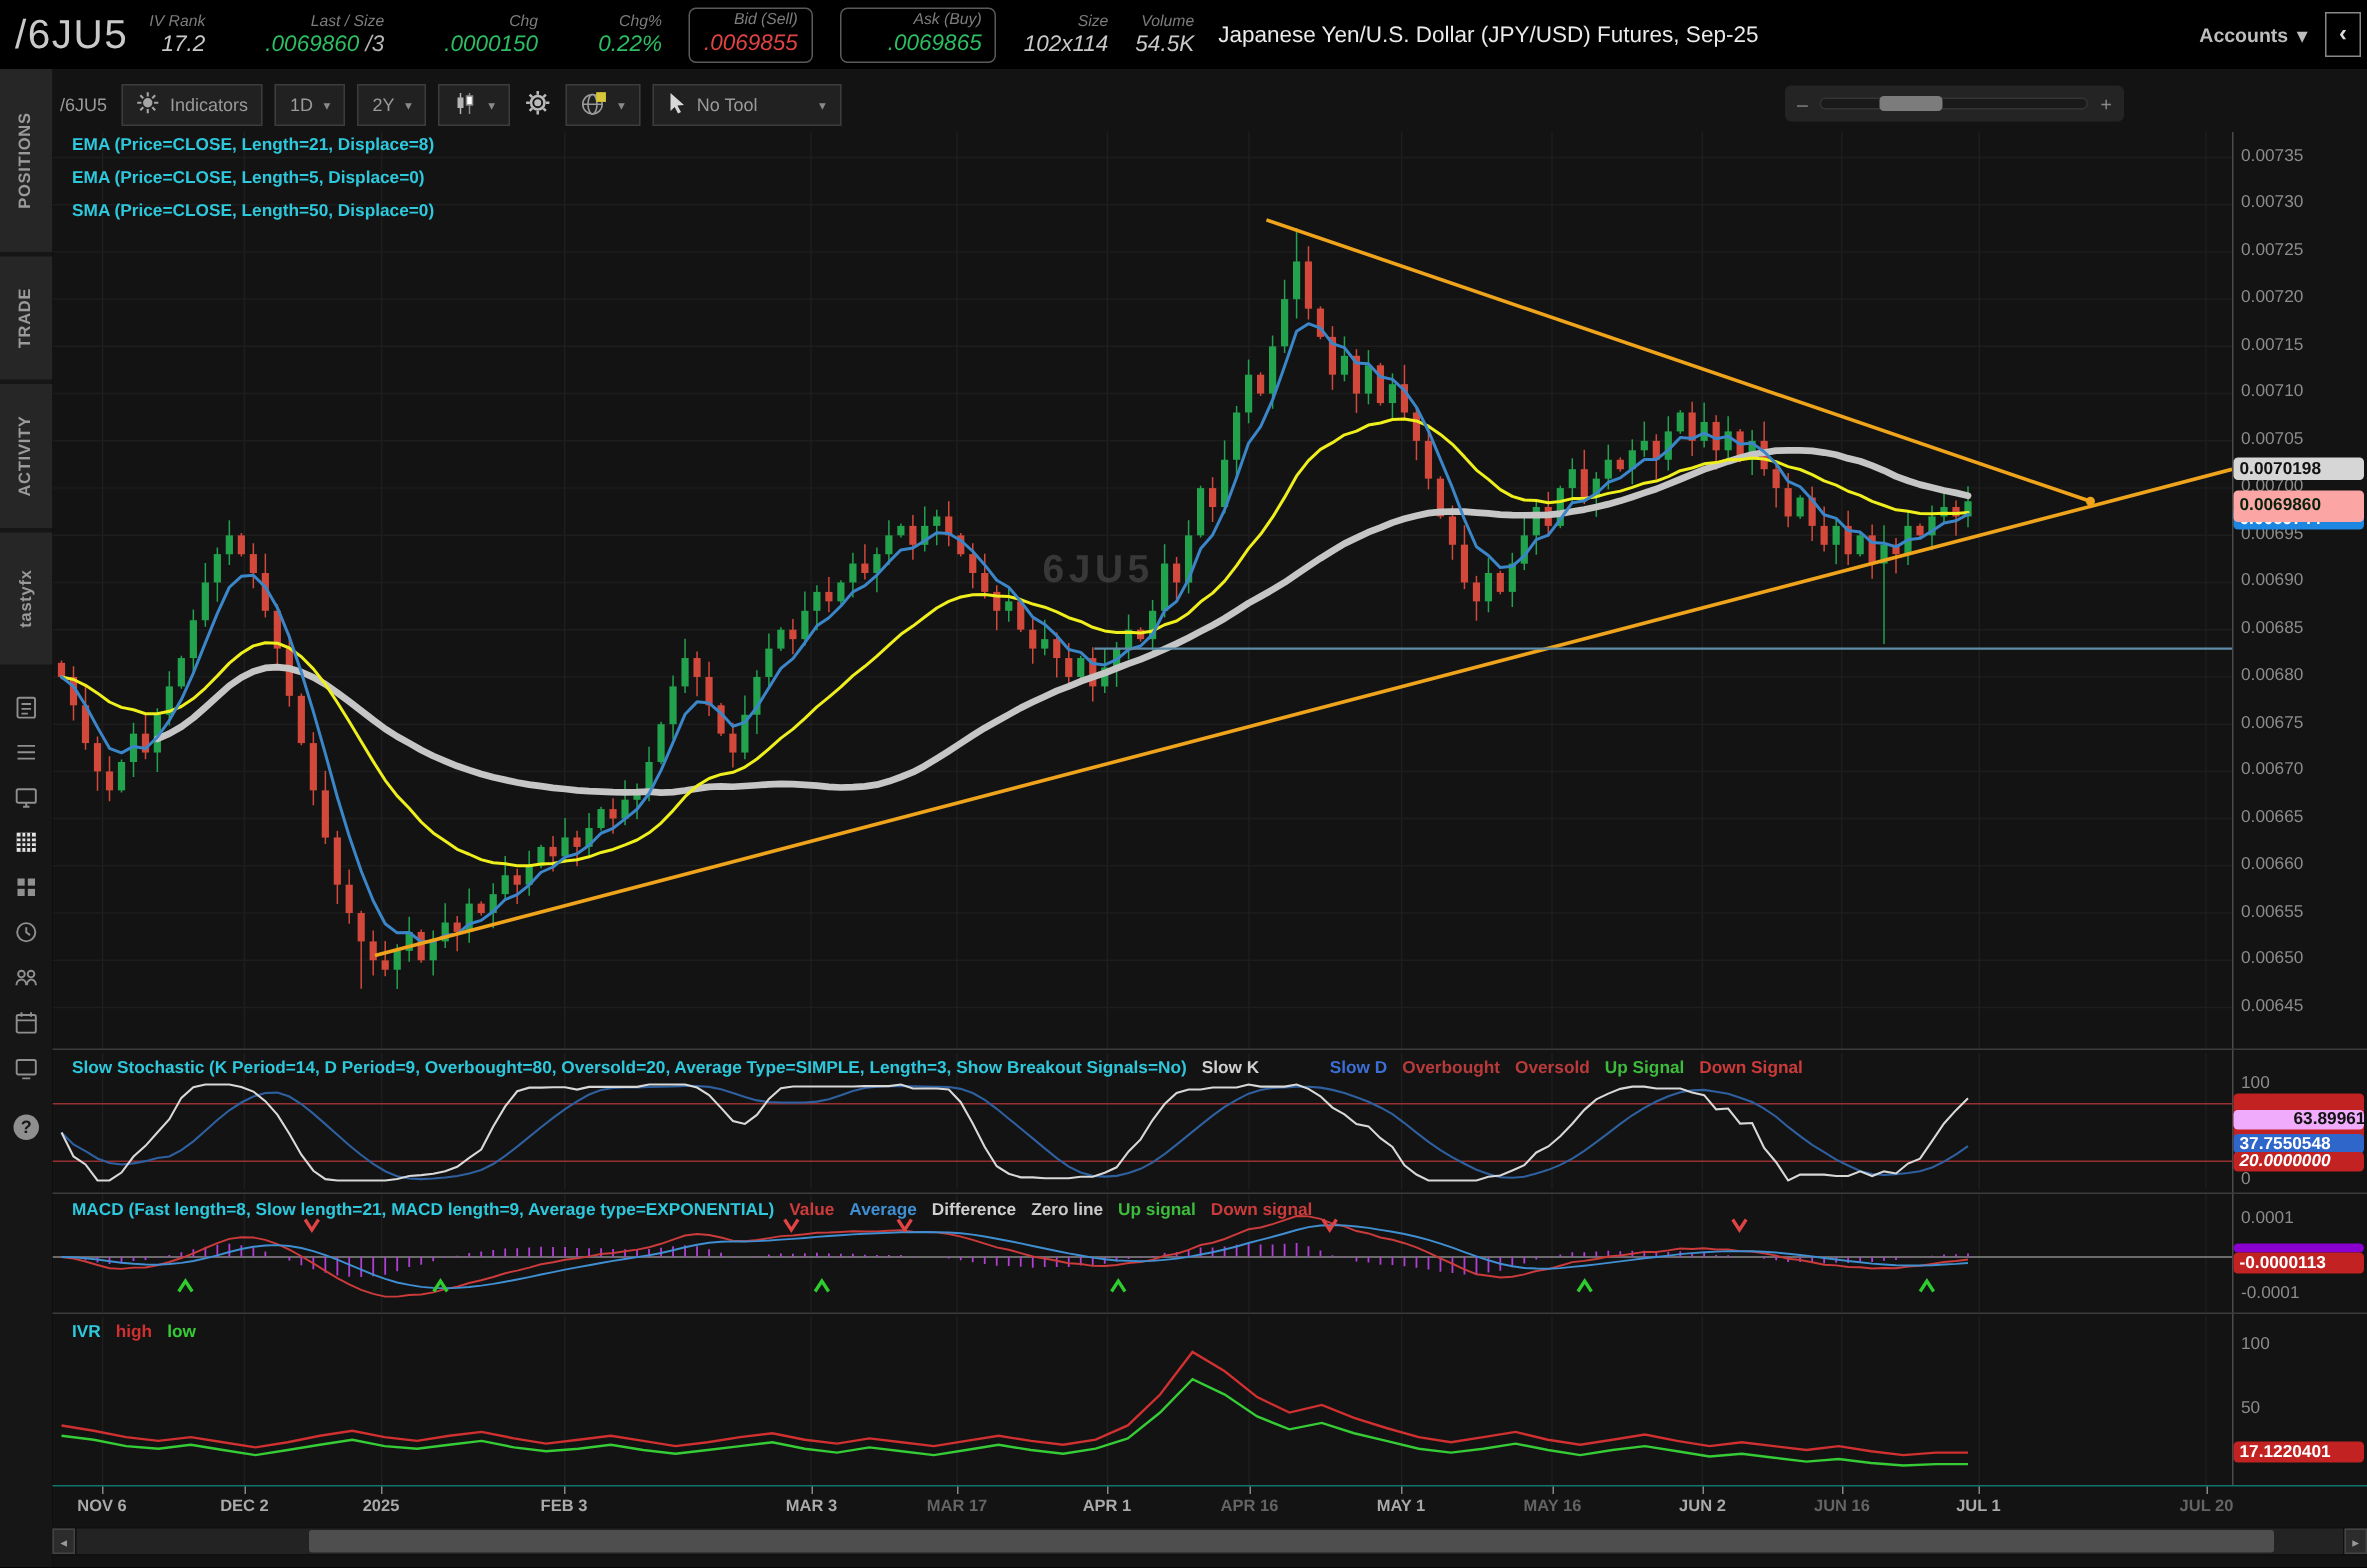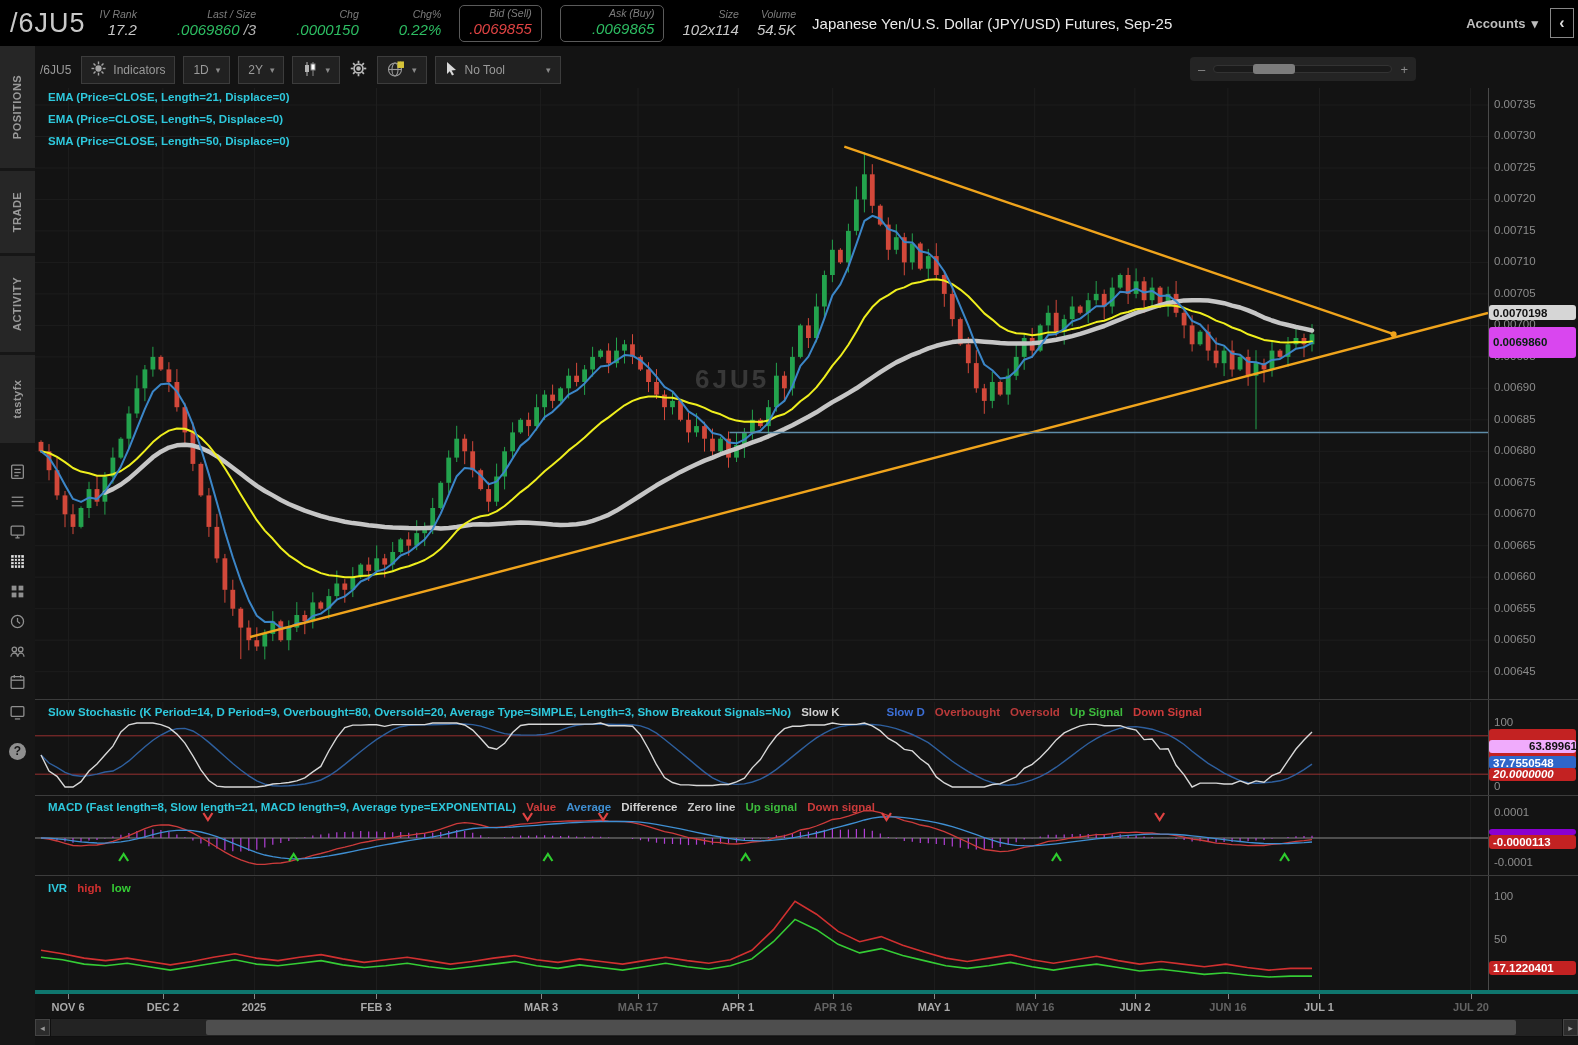--- a/index.html
+++ b/index.html
@@ -69,21 +69,21 @@
   #ivr-row { top:836px; }
 
   
   .axlab { position:absolute; color:#8c8c8c; font-size:11.5px; white-space:nowrap; }
   .badge { position:absolute; left:1454px; width:87px; height:15px; font-size:11.5px; font-weight:bold;
            border-radius:3px; display:flex; align-items:center; justify-content:flex-start; padding-left:4px; white-space:nowrap; }
   .sep { position:absolute; left:0; width:1543px; height:1px; background:#3c3c3c; }
   #axis-border { position:absolute; left:1453px; top:42px; width:1px; height:902px; background:#4a4a4a; }
 
   
-  #timeline { position:absolute; left:0; top:944px; width:1543px; height:25px; border-top:4px solid #0f766e; }
+  #timeline { position:absolute; left:0; top:944px; width:1543px; height:25px; border-top:1px solid #0f766e; }
   .ttick { position:absolute; top:0; width:1px; height:5px; background:#888; }
   .tlab { position:absolute; top:7px; width:70px; margin-left:-35px; text-align:center; font-size:11px; font-weight:bold; }
   .tlab.strong { color:#a9a9a9; } .tlab.weak { color:#636363; }
 
   
   #scrollbar { position:absolute; left:0; top:972px; width:1543px; height:19px; background:#101010; display:flex; align-items:center; }
   #sb-left,#sb-right { width:15px; height:17px; background:#2c2c2c; border:1px solid #444; color:#999; font-size:9px;
                         display:flex; align-items:center; justify-content:center; cursor:pointer; }
   #sb-track { position:relative; flex:1; height:17px; background:#232323; margin:0 1px; }
   #sb-thumb { position:absolute; left:155px; top:1px; width:1310px; height:15px; background:#4e4e4e; border-radius:2px; cursor:grab; }
@@ -896,21 +896,21 @@
         <line x1="999.7" x2="999.7" y1="0" y2="113" stroke="#1e1e1e"></line>
         <line x1="1099.9" x2="1099.9" y1="0" y2="113" stroke="#1e1e1e"></line>
         <line x1="1192.9" x2="1192.9" y1="0" y2="113" stroke="#1e1e1e"></line>
         <line x1="1284.5" x2="1284.5" y1="0" y2="113" stroke="#1e1e1e"></line>
         <line x1="1435.6" x2="1435.6" y1="0" y2="113" stroke="#1e1e1e"></line>
         <path d="M6.0 73.3L27.5 76.8L49.1 81.1L70.6 83.6L92.2 81.1L113.7 84.5L135.3 87.9L156.8 84.5L178.3 80.2L199.9 76.8L221.4 81.1L243.0 83.6L264.5 80.2L286.1 77.6L307.6 81.9L329.1 85.4L350.7 82.8L372.2 80.2L393.8 83.6L415.3 87.1L436.8 84.5L458.4 81.1L479.9 78.5L501.5 82.8L523.0 85.4L544.6 81.9L566.1 84.5L587.6 87.1L609.2 83.6L630.7 80.2L652.3 83.6L673.8 86.2L695.4 82.8L716.9 73.3L738.4 52.7L760.0 24.3L781.5 37.2L803.1 54.4L824.6 64.7L846.2 59.6L867.7 68.2L889.2 75.0L910.8 81.1L932.3 84.5L953.9 81.1L975.4 77.6L996.9 82.8L1018.5 86.2L1040.0 82.8L1061.6 79.3L1083.1 83.6L1104.7 87.1L1126.2 84.5L1147.7 87.1L1169.3 89.7L1190.8 87.1L1212.4 90.5L1233.9 93.1L1255.5 91.4L1277.0 91.4" stroke="#d03030" stroke-width="1.6" fill="none"></path>
         <path d="M6.0 80.2L27.5 82.8L49.1 87.1L70.6 88.8L92.2 86.2L113.7 89.7L135.3 93.1L156.8 89.7L178.3 86.2L199.9 82.8L221.4 87.1L243.0 88.8L264.5 86.2L286.1 83.6L307.6 87.9L329.1 90.5L350.7 88.8L372.2 86.2L393.8 89.7L415.3 92.2L436.8 89.7L458.4 87.1L479.9 84.5L501.5 88.8L523.0 91.4L544.6 87.9L566.1 90.5L587.6 93.1L609.2 89.7L630.7 86.2L652.3 89.7L673.8 92.2L695.4 88.8L716.9 81.9L738.4 64.7L760.0 42.4L781.5 52.7L803.1 67.3L824.6 75.9L846.2 71.6L867.7 78.5L889.2 83.6L910.8 88.8L932.3 91.4L953.9 88.8L975.4 85.4L996.9 89.7L1018.5 93.1L1040.0 89.7L1061.6 87.1L1083.1 90.5L1104.7 94.0L1126.2 92.2L1147.7 94.8L1169.3 97.4L1190.8 95.7L1212.4 98.3L1233.9 100.0L1255.5 99.1L1277.0 99.1" stroke="#35cc35" stroke-width="1.6" fill="none"></path>
       </svg>
 
     <div id="studies">
-        <div class="study">EMA (Price=CLOSE, Length=21, Displace=0)</div>
+        <div class="study">EMA (Price=CLOSE, Length=21, Displace=8)</div>
         <div class="study">EMA (Price=CLOSE, Length=5, Displace=0)</div>
         <div class="study">SMA (Price=CLOSE, Length=50, Displace=0)</div>
       </div>
     <div class="legendrow" id="stoch-row">
         <span class="ltitle">Slow Stochastic (K Period=14, D Period=9, Overbought=80, Oversold=20, Average Type=SIMPLE, Length=3, Show Breakout Signals=No)</span>
         <span class="litem" style="color: rgb(208, 208, 208);">Slow K</span>
         <span class="litem" style="color: rgb(60, 111, 214); padding-left: 37px;">Slow D</span>
         <span class="litem" style="color: rgb(185, 58, 58);">Overbought</span>
         <span class="litem" style="color: rgb(185, 58, 58);">Oversold</span>
         <span class="litem" style="color: rgb(61, 187, 61);">Up Signal</span>
@@ -947,21 +947,21 @@
         <div class="axlab" style="left: 1459px; top: 272.37px;">0.00700</div>
         <div class="axlab" style="left: 1459px; top: 240.889px;">0.00705</div>
         <div class="axlab" style="left: 1459px; top: 209.407px;">0.00710</div>
         <div class="axlab" style="left: 1459px; top: 177.926px;">0.00715</div>
         <div class="axlab" style="left: 1459px; top: 146.444px;">0.00720</div>
         <div class="axlab" style="left: 1459px; top: 114.963px;">0.00725</div>
         <div class="axlab" style="left: 1459px; top: 83.4815px;">0.00730</div>
         <div class="axlab" style="left: 1459px; top: 52px;">0.00735</div>
         <div class="badge" style="top: 292.019px; height: 15px; background: rgb(29, 134, 224); color: rgb(255, 255, 255);">0.0069744</div>
         <div class="badge" style="top: 259.404px; height: 15px; background: rgb(214, 214, 214); color: rgb(17, 17, 17);">0.0070198</div>
-        <div class="badge" style="top: 280.685px; height: 31px; background: #d946ef; color: rgb(6, 34, 14);">0.0069860</div>
+        <div class="badge" style="top: 280.685px; height: 21px; background: #fca5a5; color: rgb(6, 34, 14);">0.0069860</div>
         <div class="axlab" style="left: 1459px; top: 670px;">100</div>
         <div class="axlab" style="left: 1459px; top: 734px;">0</div>
         <div class="badge" style="top: 683.3px; height: 31px; background: rgb(195, 34, 34); color: rgb(255, 255, 255);">80.0000000</div>
         <div class="badge" style="top: 693.604px; height: 13px; background: #f0abfc; color: rgb(17, 17, 17); padding-left: 40px;">63.8996139</div>
         <div class="badge" style="top: 710.334px; height: 13px; background: rgb(46, 102, 201); color: rgb(255, 255, 255);">37.7550548</div>
         <div class="badge" style="top: 721.7px; height: 13px; background: rgb(195, 34, 34); color: rgb(255, 255, 255); font-style: italic;">20.0000000</div>
         <div class="axlab" style="left: 1459px; top: 760px;">0.0001</div>
         <div class="axlab" style="left: 1459px; top: 810px;">-0.0001</div>
         <div class="badge" style="top: 783px; height: 6px; background: rgb(138, 0, 208); color: rgb(255, 255, 255);"></div>
         <div class="badge" style="top: 789px; height: 14px; background: rgb(195, 34, 34); color: rgb(255, 255, 255);">-0.0000113</div>

